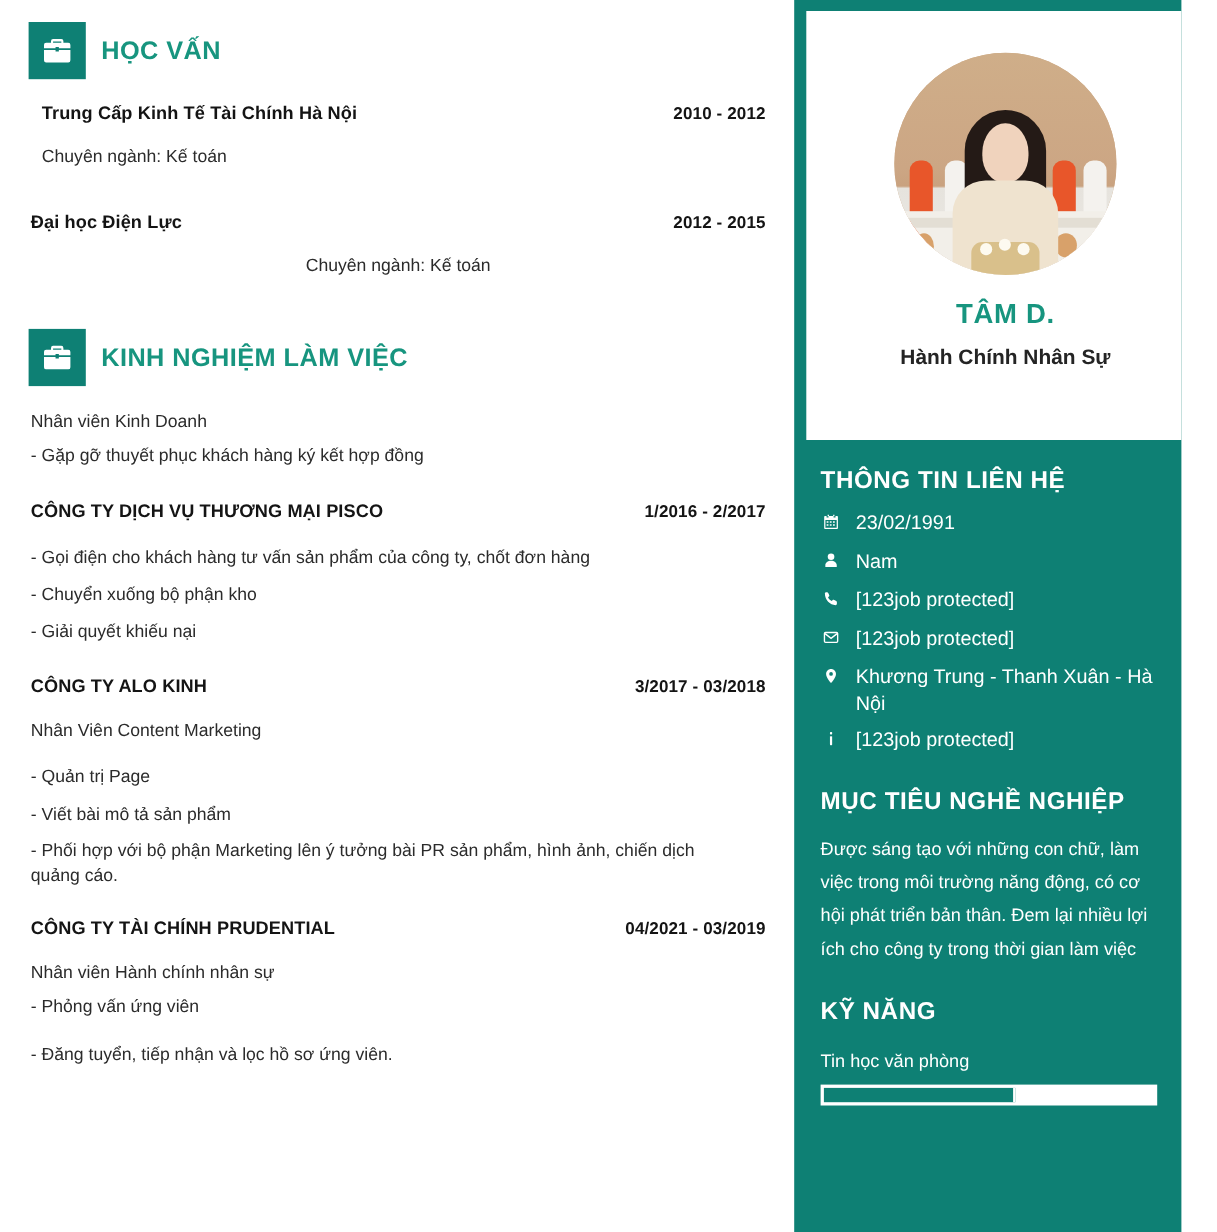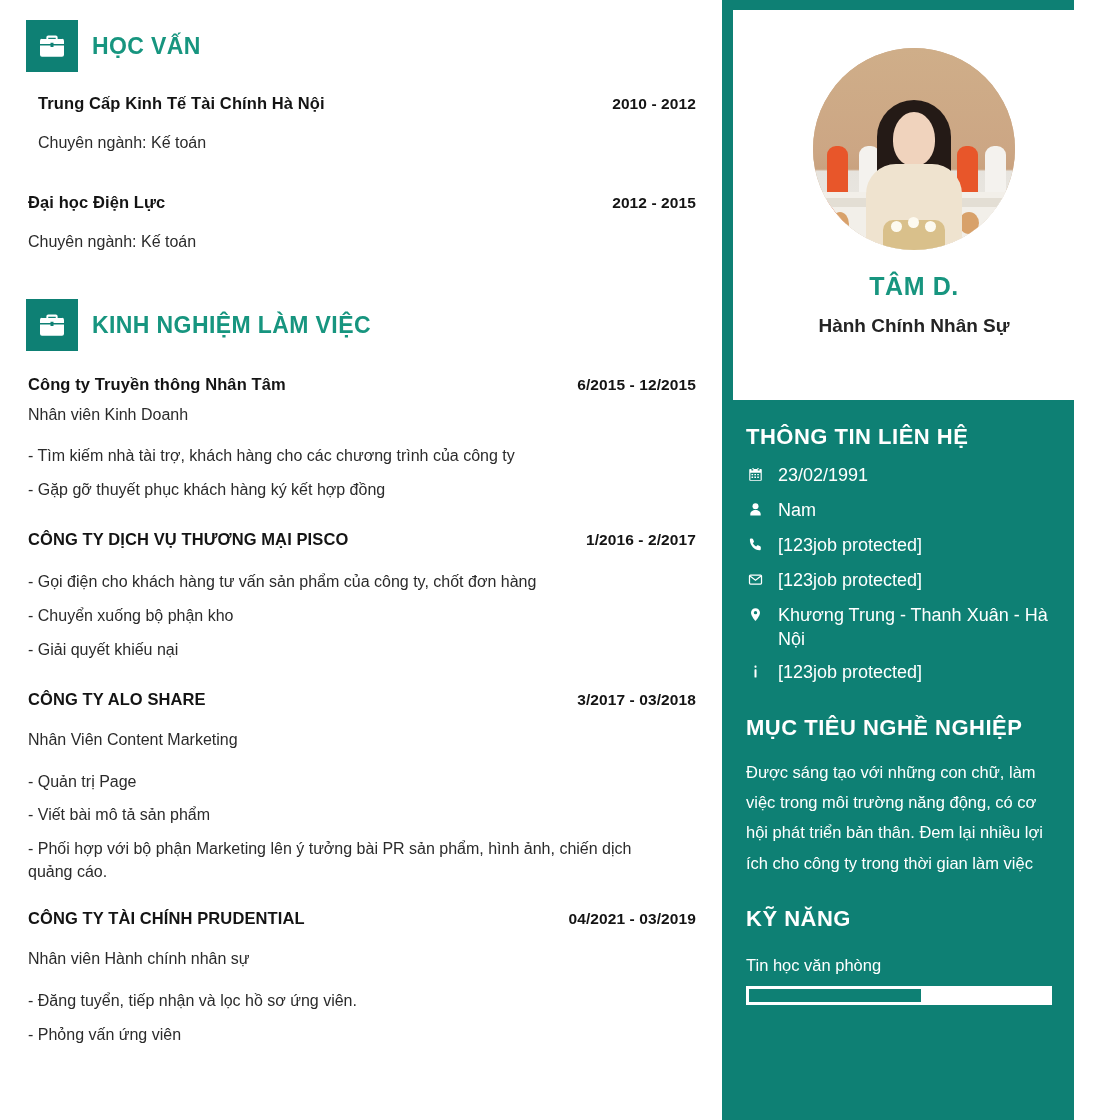--- a/index.html
+++ b/index.html
@@ -266,79 +266,74 @@
       </div>
 
       <div class="entry" style="margin-top:22px;padding-left:38px;">
         <div class="entry-row">
           <div class="entry-title">Trung Cấp Kinh Tế Tài Chính Hà Nội</div>
           <div class="entry-date">2010 - 2012</div>
         </div>
         <div class="entry-sub" style="margin-top:21px;">Chuyên ngành: Kế toán</div>
       </div>
 
-      <div class="entry" style="margin-top:41px;">
+      <div class="entry" style="margin-top:41px;text-align:center;">
         <div class="entry-row">
           <div class="entry-title">Đại học Điện Lực</div>
           <div class="entry-date">2012 - 2015</div>
         </div>
         <div class="entry-sub" style="margin-top:21px;">Chuyên ngành: Kế toán</div>
       </div>
     </div>
 
     <div class="section" style="margin-top:48px;">
       <div class="section-head">
         <div class="head-badge">
           <svg width="30" height="30" viewBox="0 0 24 24" fill="#ffffff">
             <path d="M9 3.5h6a1.5 1.5 0 0 1 1.5 1.5v1.3H20A1.6 1.6 0 0 1 21.6 8v2.3H13.2v-.9h-2.4v.9H2.4V8A1.6 1.6 0 0 1 4 6.3h3.5V5A1.5 1.5 0 0 1 9 3.5zm0 2.8h6V5.4H9v.9z"></path>
             <path d="M2.4 11.6h8.4v1.1h2.4v-1.1h8.4V19A1.6 1.6 0 0 1 20 20.6H4A1.6 1.6 0 0 1 2.4 19v-7.4z"></path>
           </svg>
         </div>
         <div class="section-title">KINH NGHIỆM LÀM VIỆC</div>
       </div>
 
       <div class="entry" style="margin-top:24px;">
-        <div class="entry-row">
-          <div class="entry-title">Công ty Truyền thông Nhân Tâm</div>
-          <div class="entry-date">6/2015 - 12/2015</div>
-        </div>
         <div class="entry-sub" style="margin-top:12px;">Nhân viên Kinh Doanh</div>
-        <div class="entry-bullet" style="margin-top:21px;">- Tìm kiếm nhà tài trợ, khách hàng cho các chương trình của công ty</div>
         <div class="entry-bullet" style="margin-top:11px;">- Gặp gỡ thuyết phục khách hàng ký kết hợp đồng</div>
       </div>
 
       <div class="entry" style="margin-top:29px;">
         <div class="entry-row">
           <div class="entry-title">CÔNG TY DỊCH VỤ THƯƠNG MẠI PISCO</div>
           <div class="entry-date">1/2016 - 2/2017</div>
         </div>
         <div class="entry-bullet" style="margin-top:22px;">- Gọi điện cho khách hàng tư vấn sản phẩm của công ty, chốt đơn hàng</div>
         <div class="entry-bullet" style="margin-top:11px;">- Chuyển xuống bộ phận kho</div>
         <div class="entry-bullet" style="margin-top:11px;">- Giải quyết khiếu nại</div>
       </div>
 
       <div class="entry" style="margin-top:28px;">
         <div class="entry-row">
-          <div class="entry-title">CÔNG TY ALO SHARE</div>
+          <div class="entry-title">CÔNG TY ALO KINH</div>
           <div class="entry-date">3/2017 - 03/2018</div>
         </div>
         <div class="entry-sub" style="margin-top:22px;">Nhân Viên Content Marketing</div>
         <div class="entry-bullet" style="margin-top:22px;">- Quản trị Page</div>
         <div class="entry-bullet" style="margin-top:11px;">- Viết bài mô tả sản phẩm</div>
         <div class="entry-bullet" style="margin-top:11px;max-width:650px;">- Phối hợp với bộ phận Marketing lên ý tưởng bài PR sản phẩm, hình ảnh, chiến dịch quảng cáo.</div>
       </div>
 
       <div class="entry" style="margin-top:26px;">
         <div class="entry-row">
           <div class="entry-title">CÔNG TY TÀI CHÍNH PRUDENTIAL</div>
           <div class="entry-date">04/2021 - 03/2019</div>
         </div>
         <div class="entry-sub" style="margin-top:22px;">Nhân viên Hành chính nhân sự</div>
+        <div class="entry-bullet" style="margin-top:11px;">- Phỏng vấn ứng viên</div>
         <div class="entry-bullet" style="margin-top:22px;">- Đăng tuyển, tiếp nhận và lọc hồ sơ ứng viên.</div>
-        <div class="entry-bullet" style="margin-top:11px;">- Phỏng vấn ứng viên</div>
       </div>
     </div>
   </div>
 
   <div class="right-col">
 
     <div class="profile-card">
       <div class="avatar">
         <div class="ph-wall"></div>
         <div class="ph-picket" style="left:14px;  background:#e8562a;"></div>

